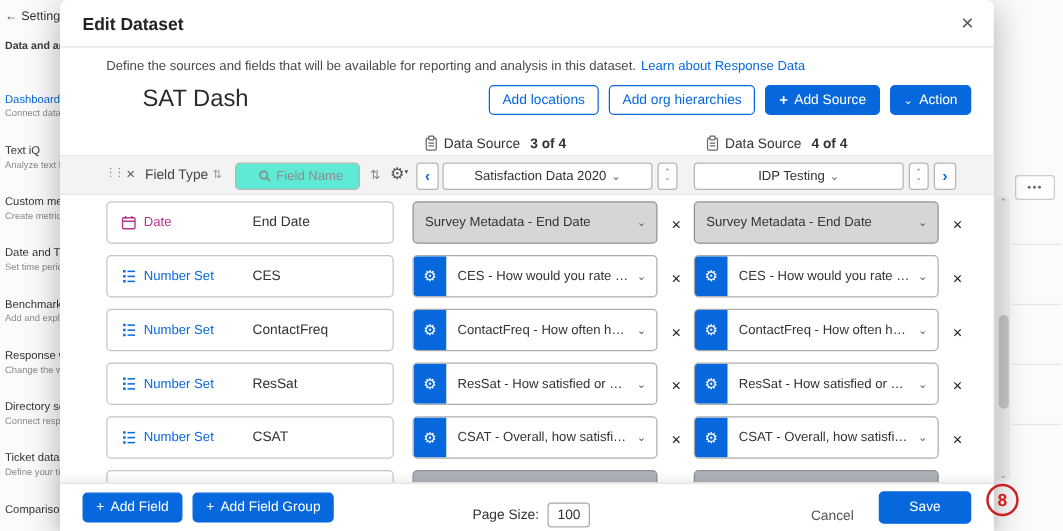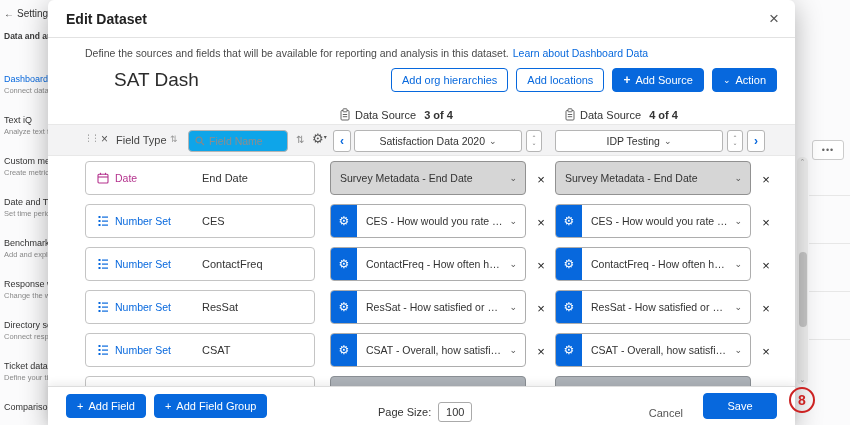--- a/index.html
+++ b/index.html
@@ -51,21 +51,21 @@
   .src-label .cnt { font-weight:bold; margin-left:3px; }
   .src-label.s1 { left:292px; }
   .src-label.s2 { left:517px; }
 
   
   .band { position:absolute; left:0; top:124px; right:0; height:32px; background:#f3f3f4; border-top:1px solid #e8e8e8; border-bottom:1px solid #e8e8e8; }
   .band .drag { position:absolute; left:36px; top:8px; font-size:9px; letter-spacing:-2px; color:#888; cursor:grab; }
   .band .clear-x { position:absolute; left:53px; top:7px; font-size:12px; color:#555; background:none; border:none; cursor:pointer; }
   .band .col-ft { position:absolute; left:68px; top:9px; font-size:11px; color:#444; }
   .band .ft-sort { position:absolute; left:122px; top:9px; font-size:9px; color:#999; cursor:pointer; }
-  .search-box { position:absolute; left:140px; top:5px; width:100px; height:22px; background:#0ea5e9; border:1px solid #b5b5b5; border-radius:4px; display:flex; align-items:center; padding:0 6px; gap:4px; }
+  .search-box { position:absolute; left:140px; top:5px; width:100px; height:22px; background:#5eead4; border:1px solid #b5b5b5; border-radius:4px; display:flex; align-items:center; padding:0 18px; gap:4px; }
   .search-box input { border:none; outline:none; width:70px; font-size:10.5px; color:#333; font-family:inherit; background:transparent; }
   .search-box input::placeholder { color:#8d8d8d; }
   .band-sort2 { position:absolute; left:248px; top:9px; font-size:10px; color:#888; cursor:pointer; }
   .band-gear { position:absolute; left:264px; top:6px; font-size:13px; color:#555; cursor:pointer; background:none; border:none; }
   .band-gear .gcaret { font-size:6px; vertical-align:4px; }
   .nav-btn { position:absolute; top:5px; width:18px; height:22px; background:#fff; border:1px solid #b5b5b5; border-radius:3px; color:#0768dd; font-size:12px; font-weight:bold; line-height:19px; text-align:center; cursor:pointer; padding:0; }
   .nav-prev { left:285px; }
   .nav-next { left:699px; }
   .src-select { position:absolute; top:5px; width:168px; height:22px; background:#fff; border:1px solid #b5b5b5; border-radius:3px; display:flex; align-items:center; justify-content:center; padding:0 7px; cursor:pointer; }
   .src-select .sel-text { font-size:10.5px; color:#333; white-space:nowrap; overflow:hidden; text-overflow:ellipsis; }
@@ -174,31 +174,31 @@
     <div class="bg-line" style="top:339px"></div>
   </div>
 
   <div class="modal">
     <div class="m-header">
       <span class="m-title">Edit Dataset</span>
       <button class="m-close">×</button>
     </div>
 
     <div class="m-desc">
-      <span>Define the sources and fields that will be available for reporting and analysis in this dataset.</span><a>Learn about Dashboard Data</a>
+      <span>Define the sources and fields that will be available for reporting and analysis in this dataset.</span><a>Learn about Response Data</a>
     </div>
 
     <div class="m-titlerow">
       <span class="ds-name">SAT Dash</span>
       <div class="btn-row">
         <button class="btn btn-outline">
-            <span>Add org hierarchies</span>
+            <span>Add locations</span>
           </button>
         <button class="btn btn-outline">
-            <span>Add locations</span>
+            <span>Add org hierarchies</span>
           </button>
         <button class="btn btn-solid">
             <span class="bplus">+</span>
             <span>Add Source</span>
           </button>
         <button class="btn btn-solid">
             <span class="bchev">⌄</span>
             <span>Action</span>
           </button>
       </div>

